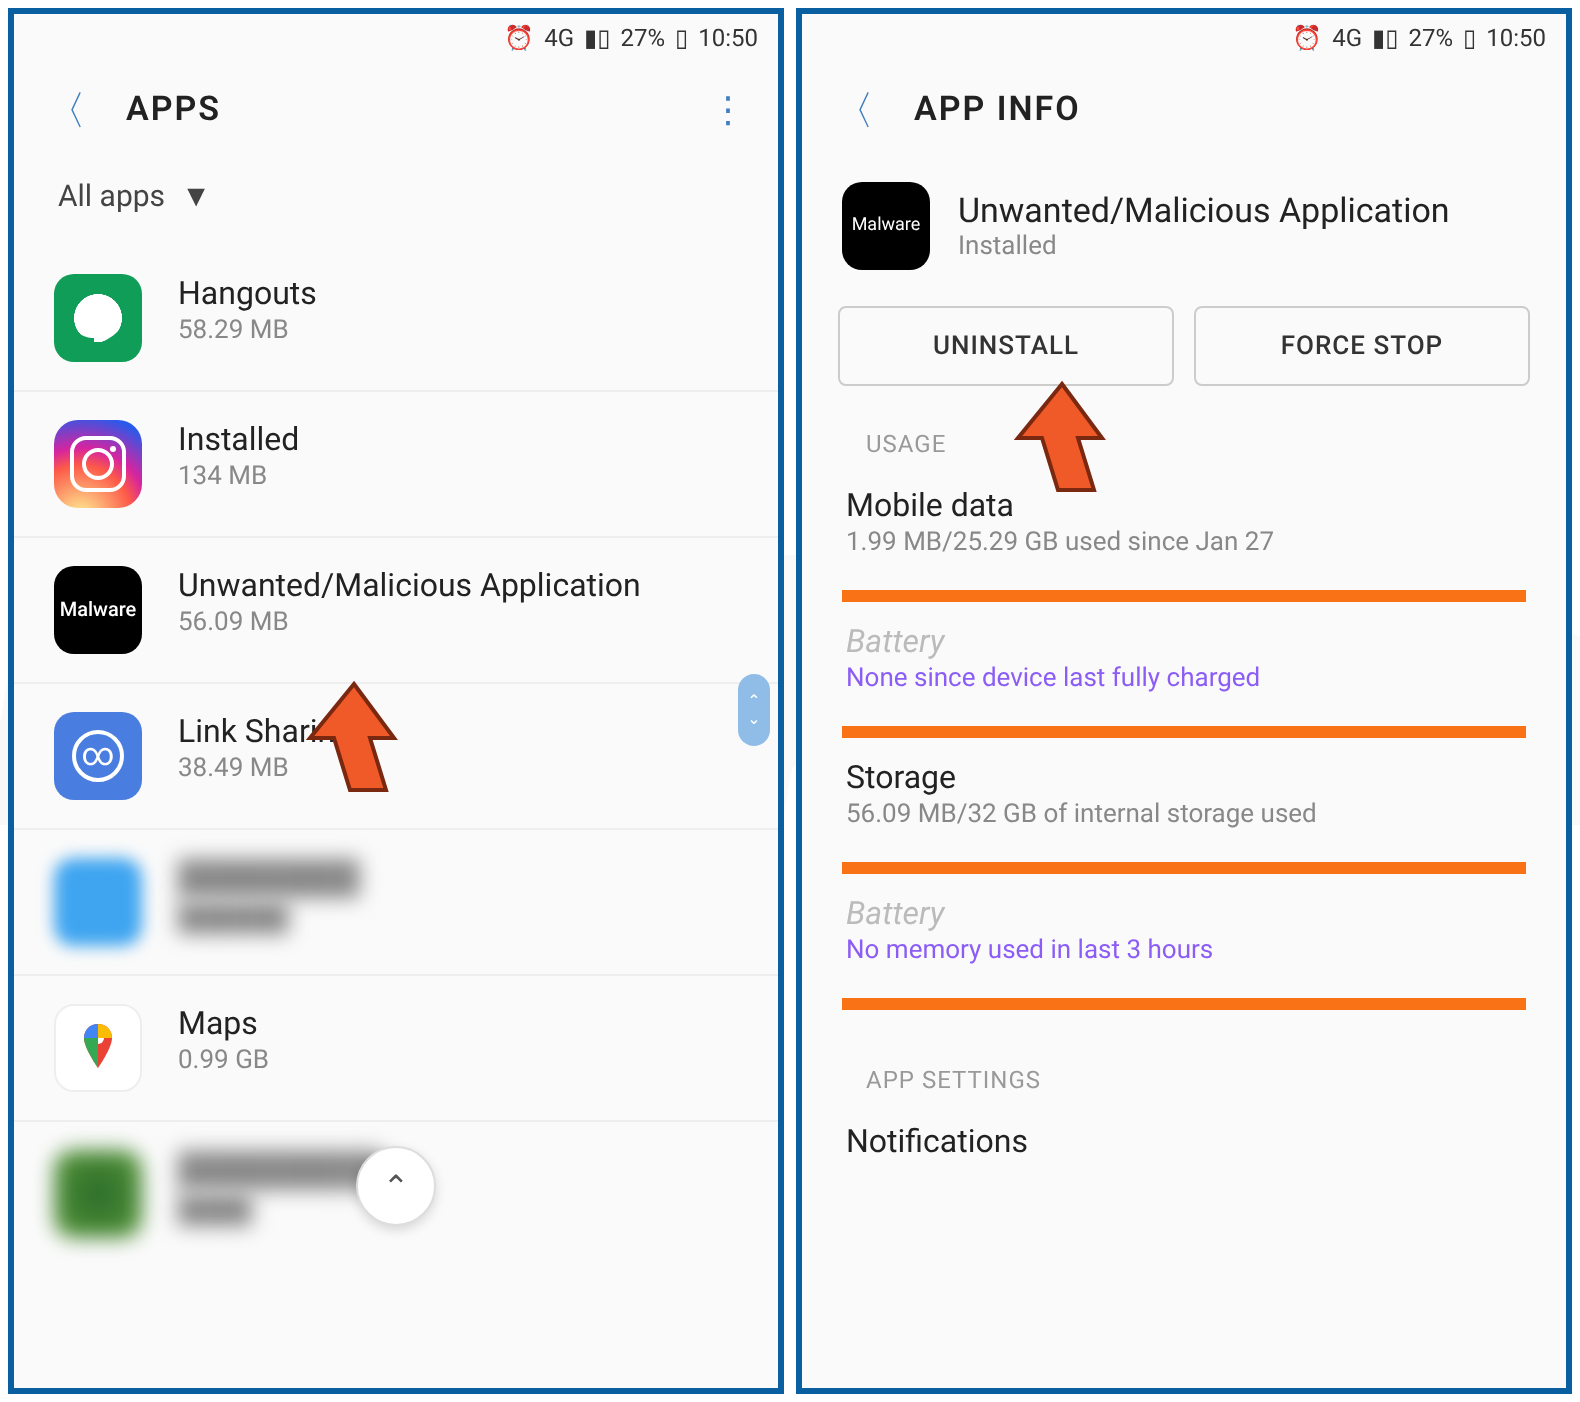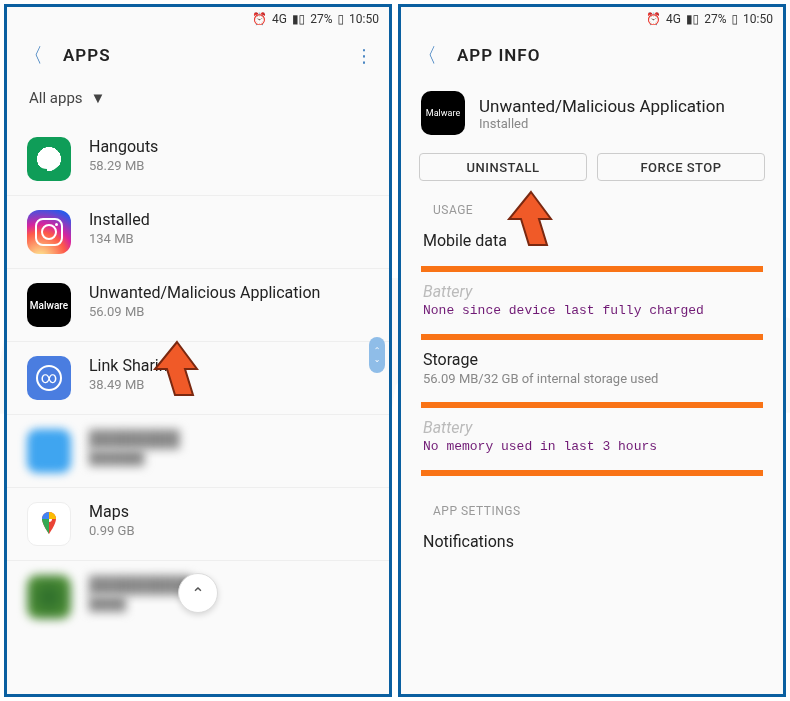--- a/index.html
+++ b/index.html
@@ -155,21 +155,21 @@
 }
 .app-info-title { font-size: 17px; color: #222; }
 .app-info-sub { font-size: 13px; color: #888; }
 .button-row {
   display: flex;
   gap: 10px;
   padding: 14px 18px 14px;
 }
 .btn {
   flex: 1;
-  height: 28px;
+  height: 40px;
   border: 1px solid #ccc;
   border-radius: 4px;
   background: #fafafa;
   font-size: 13px;
   font-weight: 500;
   letter-spacing: 0.5px;
   color: #333;
   display: flex;
   align-items: center;
   justify-content: center;
@@ -186,21 +186,21 @@
   margin: 0 0;
 }
 .info-block.border-inset {
   margin: 0 20px;
   padding-left: 2px;
   padding-right: 2px;
 }
 .info-title { font-size: 16px; color: #222; }
 .info-sub { font-size: 13px; color: #888; margin-top: 2px; }
 .info-title.dim { color: #bbb; font-style: italic; }
-.info-sub.dim { color: #701a75; font-family: Liberation Mono, monospace; }
+.info-sub.dim { color: #8b5cf6; }
 
 
 .arrow-cursor {
   position: absolute;
   width: 60px;
   height: 70px;
   pointer-events: none;
   z-index: 10;
 }
 
@@ -418,20 +418,21 @@
 
   <div class="button-row">
     <div class="btn">UNINSTALL</div>
     <div class="btn">FORCE STOP</div>
   </div>
 
   <div class="section-label">USAGE</div>
 
   <div class="info-block border-inset">
     <div class="info-title">Mobile data</div>
+    <div class="info-sub">1.99 MB/25.29 GB used since Jan 27</div>
   </div>
 
   <div class="info-block border-inset">
     <div class="info-title dim">Battery</div>
     <div class="info-sub dim">None since device last fully charged</div>
   </div>
 
   <div class="info-block border-inset">
     <div class="info-title">Storage</div>
     <div class="info-sub">56.09 MB/32 GB of internal storage used</div>

